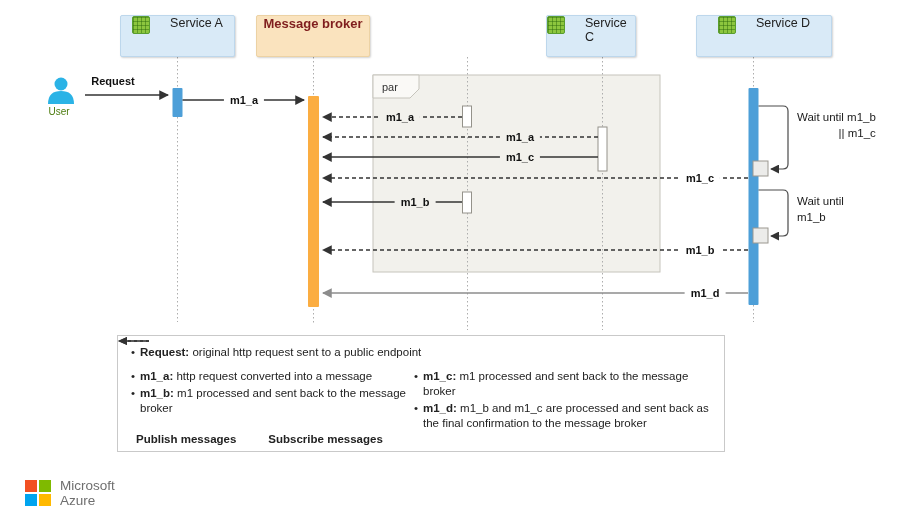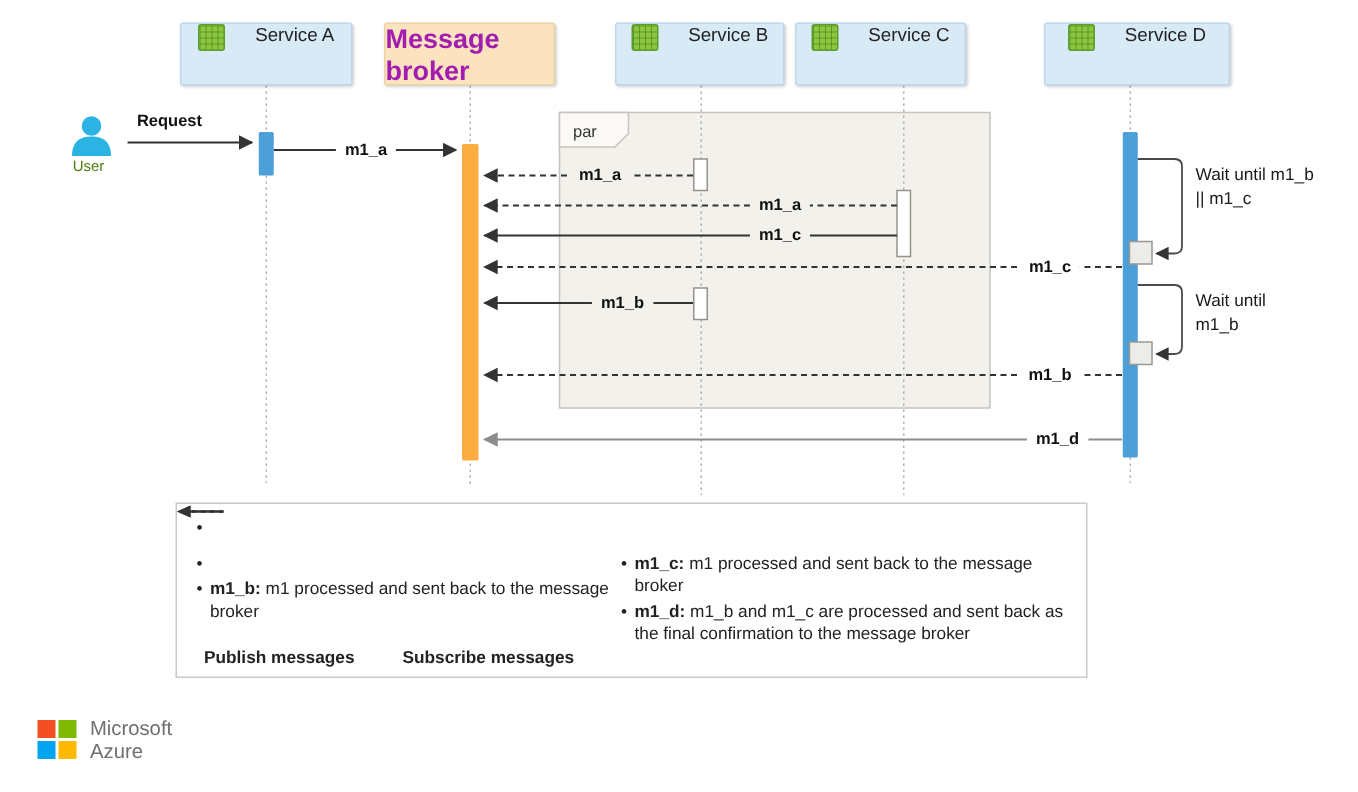--- a/index.html
+++ b/index.html
@@ -8,21 +8,21 @@
     font-family:"Liberation Sans",sans-serif;color:#1a1a1a;overflow:hidden;
   }
   svg{position:absolute;left:0;top:0;}
   
   .pbox{
     position:absolute;top:15px;height:42px;box-sizing:border-box;
     display:flex;align-items:flex-start;justify-content:center;gap:20px;
     background:#d9eaf7;border:1px solid #bdd7ec;border-radius:2px;
     box-shadow:1px 1px 2px rgba(0,0,0,.18);font-size:12.5px;color:#222;
   }
-  .pbox.broker{background:#fae3be;border-color:#ecd2a4;font-weight:bold;font-size:18px;color:#a21caf;}
+  .pbox.broker{background:#fae3be;border-color:#ecd2a4;font-weight:bold;font-size:13px;color:#7f1d1d;}
   .grid-icon{
     width:16px;height:16px;border:1px solid #5a9e2f;border-radius:2px;background-color:#8cc63e;
     background-image:linear-gradient(to right, rgba(40,100,10,.45) 1px, transparent 1px),
                      linear-gradient(to bottom, rgba(40,100,10,.45) 1px, transparent 1px);
     background-size:4px 4px;flex:0 0 auto;
   }
   
   .mlbl{
     position:absolute;transform:translate(-50%,-50%);
     font-size:11px;font-weight:bold;color:#111;padding:0 6px;white-space:nowrap;
@@ -118,62 +118,60 @@
     </g>
   </svg>
 
   <div class="pbox" style="left:120px;width:115px;">
     <span class="grid-icon"></span>
     <span>Service A</span>
   </div>
   <div class="pbox broker" style="left:256px;width:114px;">
     <span>Message broker</span>
   </div>
-  <div class="pbox" style="left:410px;width:113px;">
-    <span class="grid-icon"></span>
-    <span>Service B</span>
-  </div>
-  <div class="pbox" style="left:530px;width:114px;">
+  <div class="pbox" style="left:546px;width:90px;">
     <span class="grid-icon"></span>
     <span>Service C</span>
   </div>
-  <div class="pbox" style="left:696px;width:124px;">
+  <div class="pbox" style="left:696px;width:136px;">
     <span class="grid-icon"></span>
     <span>Service D</span>
   </div>
 
   <div class="user-name" style="left:59px;top:106px;">User</div>
   <div class="mlbl free" style="left:113px;top:81px;text-align:center;">Request</div>
 
   <div class="mlbl" style="left:244px;top:100px;">m1_a</div>
   <div class="mlbl inpar" style="left:400px;top:117px;">m1_a</div>
   <div class="mlbl inpar" style="left:520px;top:137px;">m1_a</div>
   <div class="mlbl inpar" style="left:520px;top:157px;">m1_c</div>
   <div class="mlbl" style="left:700px;top:178px;">m1_c</div>
   <div class="mlbl inpar" style="left:415px;top:202px;">m1_b</div>
   <div class="mlbl" style="left:700px;top:250px;">m1_b</div>
   <div class="mlbl" style="left:705px;top:293px;text-align:right;">m1_d</div>
 
-  <div class="wait" style="left:797px;top:110px;">
+  <div class="wait" style="left:797px;top:110px;text-align:right;">
     <div>Wait until m1_b</div>
     <div>|| m1_c</div>
   </div>
   <div class="wait" style="left:797px;top:194px;">
     <div>Wait until</div>
     <div>m1_b</div>
   </div>
 
   <div class="legend">
     <div class="li legend-row1">
       <span class="bullet">•</span>
+      <span class="li-text"><b>Request:</b> <span>original http request sent to a public endpoint</span></span>
     </div>
     <div class="legend-cols">
       <div class="col1">
         <div class="li">
           <span class="bullet">•</span>
+          <span class="li-text"><b>m1_a:</b> <span>http request converted into a message</span></span>
         </div>
         <div class="li">
           <span class="bullet">•</span>
           <span class="li-text"><b>m1_b:</b> <span>m1 processed and sent back to the message broker</span></span>
         </div>
       </div>
       <div class="col2">
         <div class="li">
           <span class="bullet">•</span>
           <span class="li-text"><b>m1_c:</b> <span>m1 processed and sent back to the message broker</span></span>

